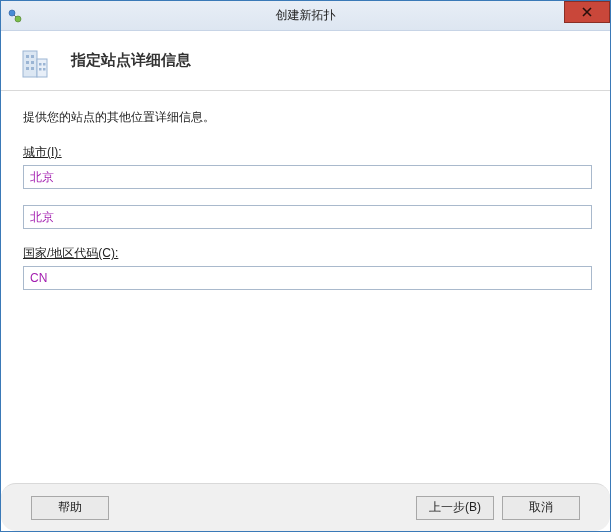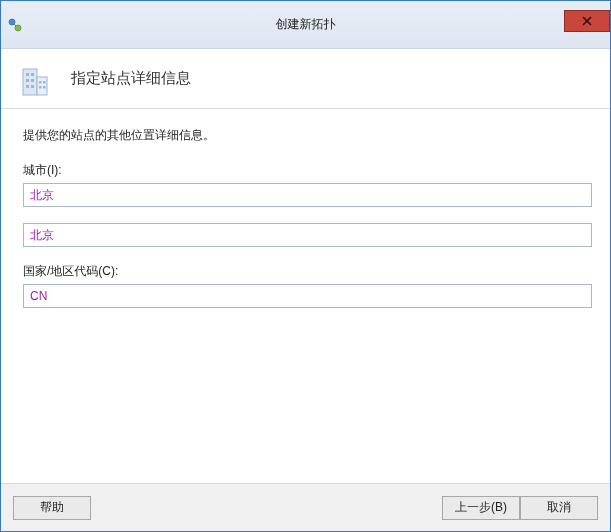--- a/index.html
+++ b/index.html
@@ -12,21 +12,21 @@
   .window {
     width: 611px;
     height: 532px;
     border: 1px solid #3a79b7;
     background: #fff;
     display: flex;
     flex-direction: column;
     position: relative;
   }
   .titlebar {
-    height: 48px;
+    height: 30px;
     background: linear-gradient(#e8eef6, #dde6f1);
     border-bottom: 1px solid #c7d4e6;
     display: flex;
     align-items: center;
     position: relative;
   }
   .titlebar-icon {
     width: 16px;
     height: 16px;
     margin-left: 6px;
@@ -67,70 +67,71 @@
   .header-icon {
     width: 36px;
     height: 36px;
     margin-right: 18px;
     display:flex;
     align-items:flex-end;
     justify-content:center;
   }
   .header-title {
     font-size: 15px;
-    font-weight: normal;
+    font-weight: bold;
     color: #333;
   }
   .content {
     flex: 1;
     padding: 18px 18px 0 22px;
     color: #222;
   }
   .instruction {
     margin-bottom: 18px;
     font-size: 12px;
   }
-  .field-group { margin-bottom: 16px; }
+  .field-group { margin-bottom: 16px; text-decoration: underline; }
   .field-label {
     font-size: 12px;
     margin-bottom: 4px;
   }
   .field-input {
     width: 100%;
     height: 24px;
     border: 1px solid #a9b9cc;
     padding: 2px 6px;
     font-family: inherit;
     font-size: 12px;
     color: #a21caf;
     background: #fff;
   }
   .footer {
     height: 48px;
     border-top: 1px solid #d9d9d9;
     background: #f0f0f0;
     display: flex;
     align-items: center;
-    padding: 0 12px;
+    padding: 0 30px;
+    border-radius: 15px;
   }
   .btn {
     min-width: 78px;
     height: 24px;
     background: #eaeaea;
     border: 1px solid #a8a8a8;
     font-family: inherit;
     font-size: 12px;
     color: #222;
     cursor: pointer;
     padding: 0 10px;
   }
   .footer-right {
     margin-left: auto;
     display: flex;
-    gap: 0;
+    gap: 8px;
   }
 </style>
 </head>
 <body>
 
 <div class="window">
 
   <div class="titlebar">
     <span class="titlebar-icon">
       <svg width="16" height="16" viewBox="0 0 16 16">

